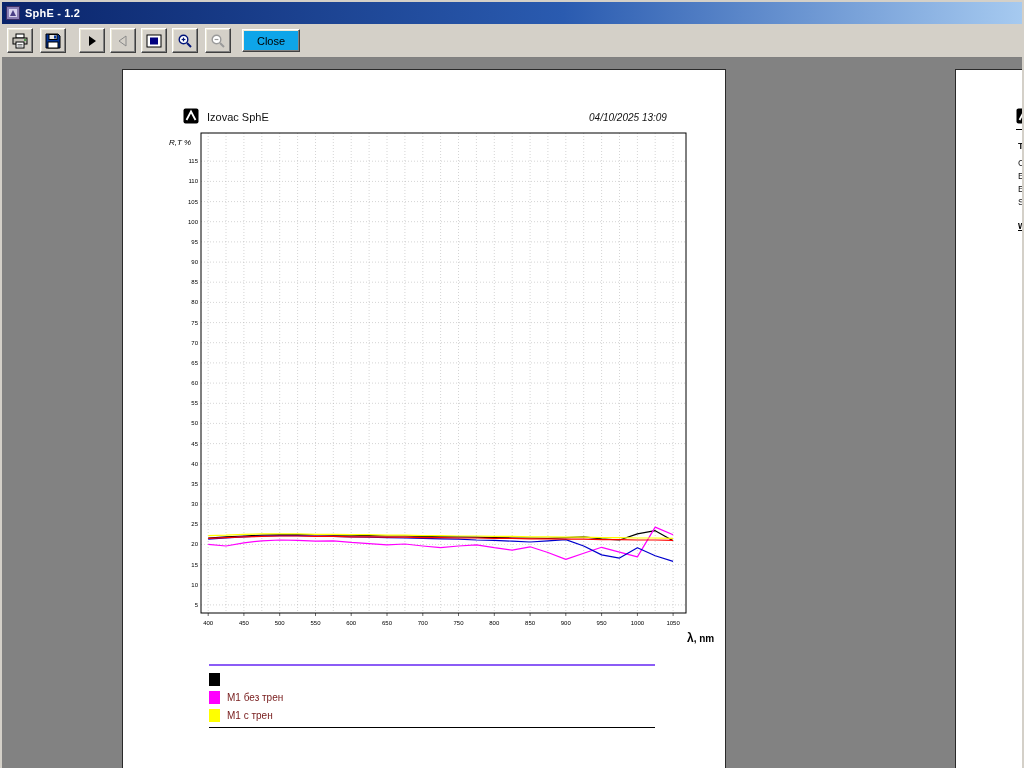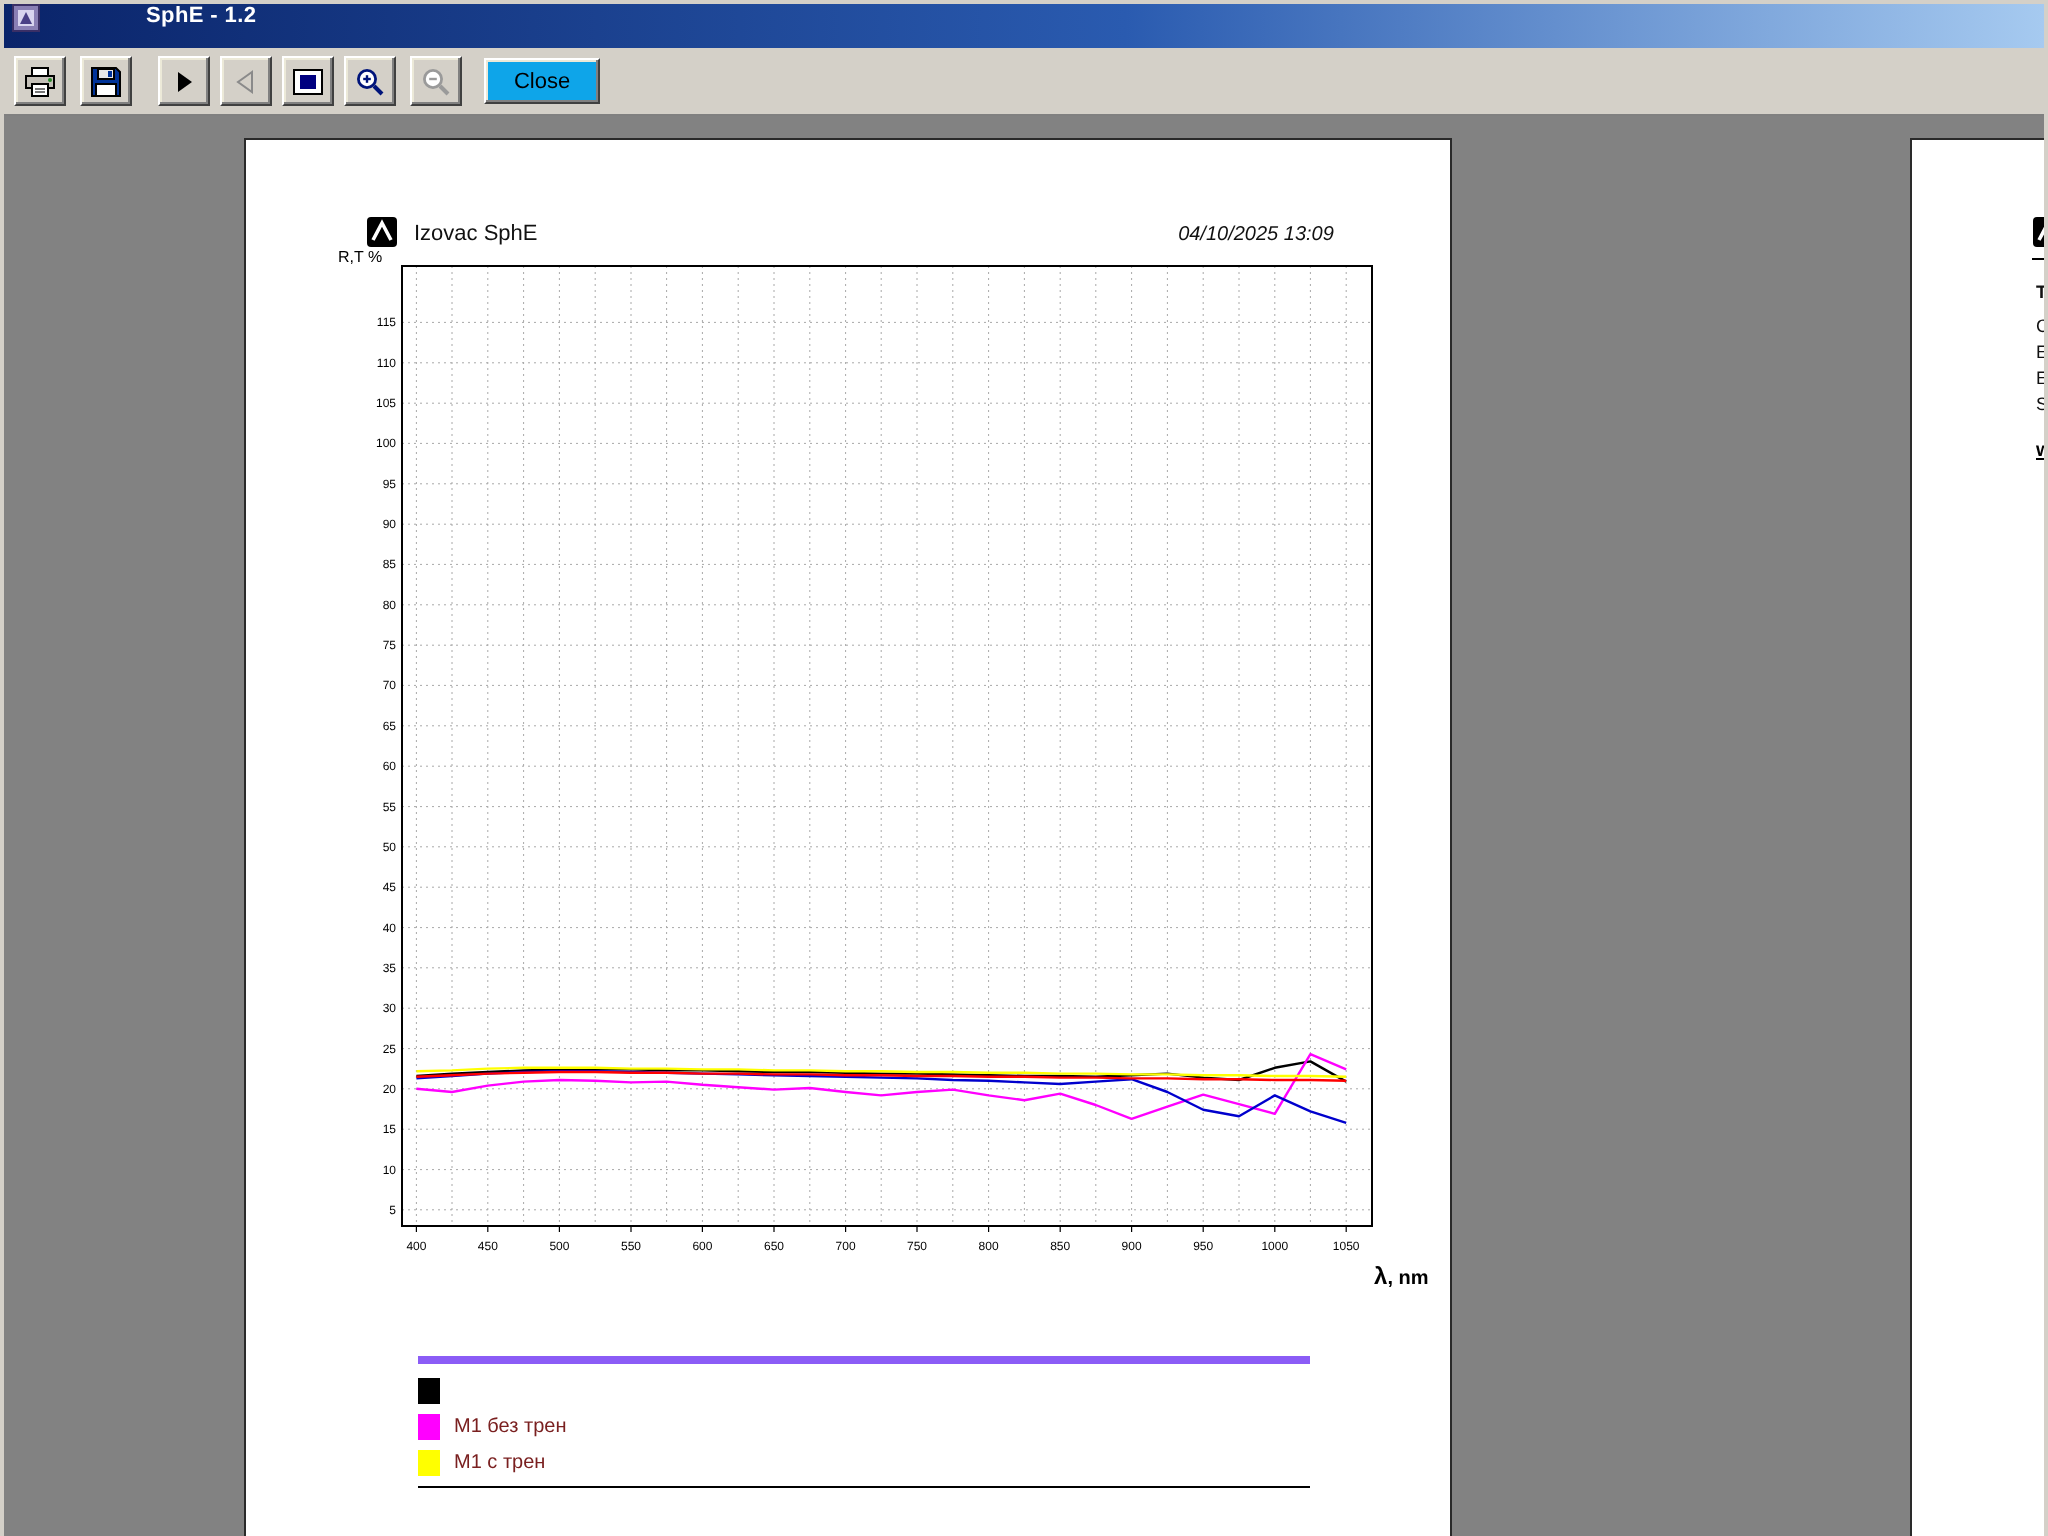--- a/index.html
+++ b/index.html
@@ -3,21 +3,21 @@
 <meta charset="utf-8">
 <style>
   * { box-sizing: border-box; margin: 0; padding: 0; }
   html,body { width:1024px; height:768px; overflow:hidden; }
   body { font-family: "Liberation Sans", sans-serif; background:#d4d0c8; position:relative; }
 
   
   .titlebar{
     position:absolute; left:2px; top:2px; right:2px; height:22px;
     background:linear-gradient(to right,#0a246a 0%,#2a5bb0 55%,#a6caf0 100%);
-    display:flex; padding-left:4px; color:#fff;gap:48px;
+    display:flex; align-items:center; padding-left:4px; color:#fff;
   }
   .titlebar .title{ font-size:11px; font-weight:bold; margin-left:5px; letter-spacing:.2px; }
   .app-icon{ width:14px; height:14px; display:inline-block; }
 
   .toolbar{
     position:absolute; left:2px; top:24px; right:2px; height:34px;
     background:#d4d0c8; border-bottom:1px solid #808080;
     display:flex; align-items:center;
   }
   .tb-btn{
@@ -43,31 +43,31 @@
   .page1{ left:120px; top:11px; width:604px; height:1100px; }
   .page2{ left:953px; top:11px; width:604px; height:1100px; }
 
   
   .hdr-logo{ position:absolute; left:60px; top:38px; }
   .hdr-title{ position:absolute; left:84px; top:41px; font-size:11px; color:#111; }
   .hdr-date{ position:absolute; left:445px; top:42px; width:120px; text-align:center; font-size:10px; font-style:italic; color:#111; }
 
   
   .chart-svg{ position:absolute; left:38px; top:58px; width:545px; height:520px; }
-  .y-axis-label{ position:absolute; left:46px; top:54px; font-size:8px; color:#000; z-index:2; }
+  .y-axis-label{ position:absolute; left:46px; top:68px; font-size:8px; color:#000; z-index:2;font-style:italic; }
   .x-axis-label{ position:absolute; left:528px; top:561px; font-size:10px; font-weight:bold; color:#000; z-index:2;margin-left:36px; }
   .x-axis-label .lam{ font-size:12px; }
   .grid{ stroke:#a8a8a8; stroke-width:0.5; stroke-dasharray:1,2; }
   .ytick{ font-size:6px; text-anchor:end; fill:#000; font-family:"Liberation Sans",sans-serif; }
   .xtick{ font-size:6px; text-anchor:middle; fill:#000; font-family:"Liberation Sans",sans-serif; }
 
   
   .legend{
-    position:absolute; left:86px; top:608px; width:446px;
-    border-top:4px solid #8b5cf6; border-bottom:1px solid #000; padding:4px 0 3px 0;
+    position:absolute; left:86px; top:594px; width:446px;
+    border-top:2px solid #8b5cf6; border-bottom:1px solid #000; padding:4px 0 3px 0;
   }
   .legend-row{ display:flex; align-items:center; height:18px; }
   .legend-swatch{ width:11px; height:13px; margin-right:7px; display:inline-block; }
   .legend-label{ font-size:10px; color:#7a2020; }
 
   
   .p2-logo{ position:absolute; left:60px; top:38px; }
   .p2-rule{ position:absolute; left:60px; top:59px; width:140px; height:1px; background:#000; }
   .p2-lines{ position:absolute; left:62px; top:70px; }
   .p2line{ font-size:9px; color:#111; line-height:13px; }

